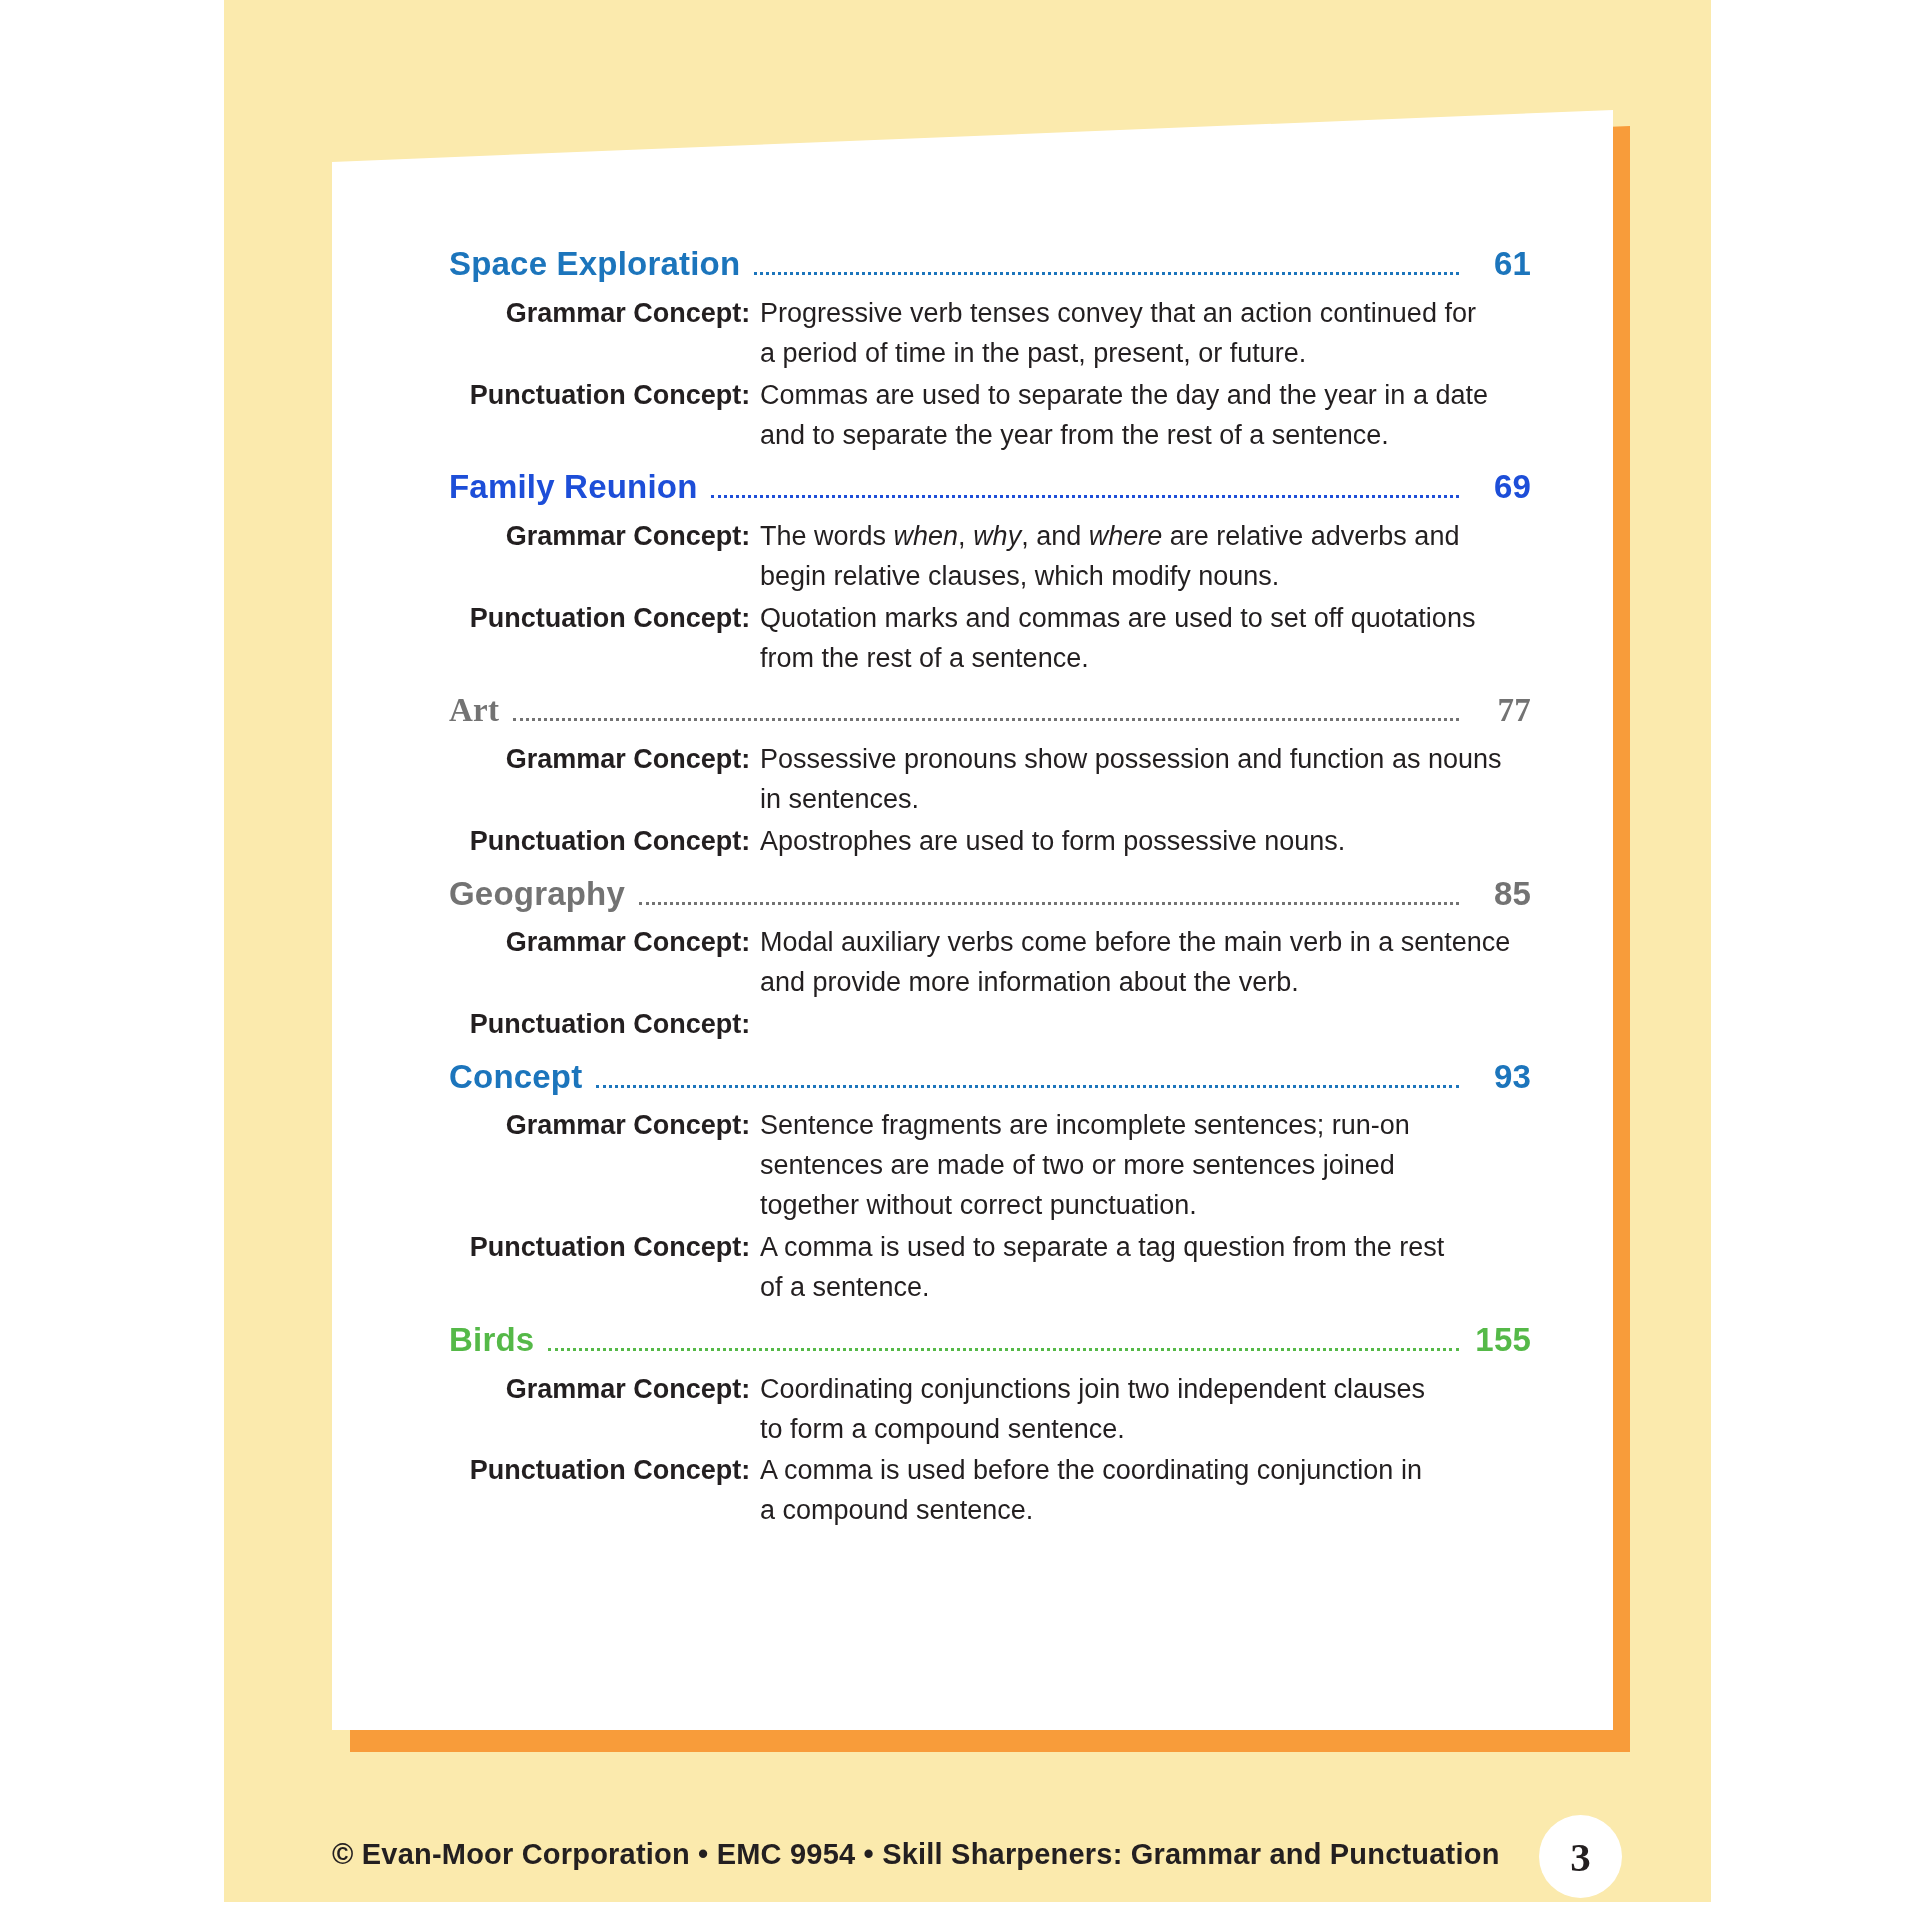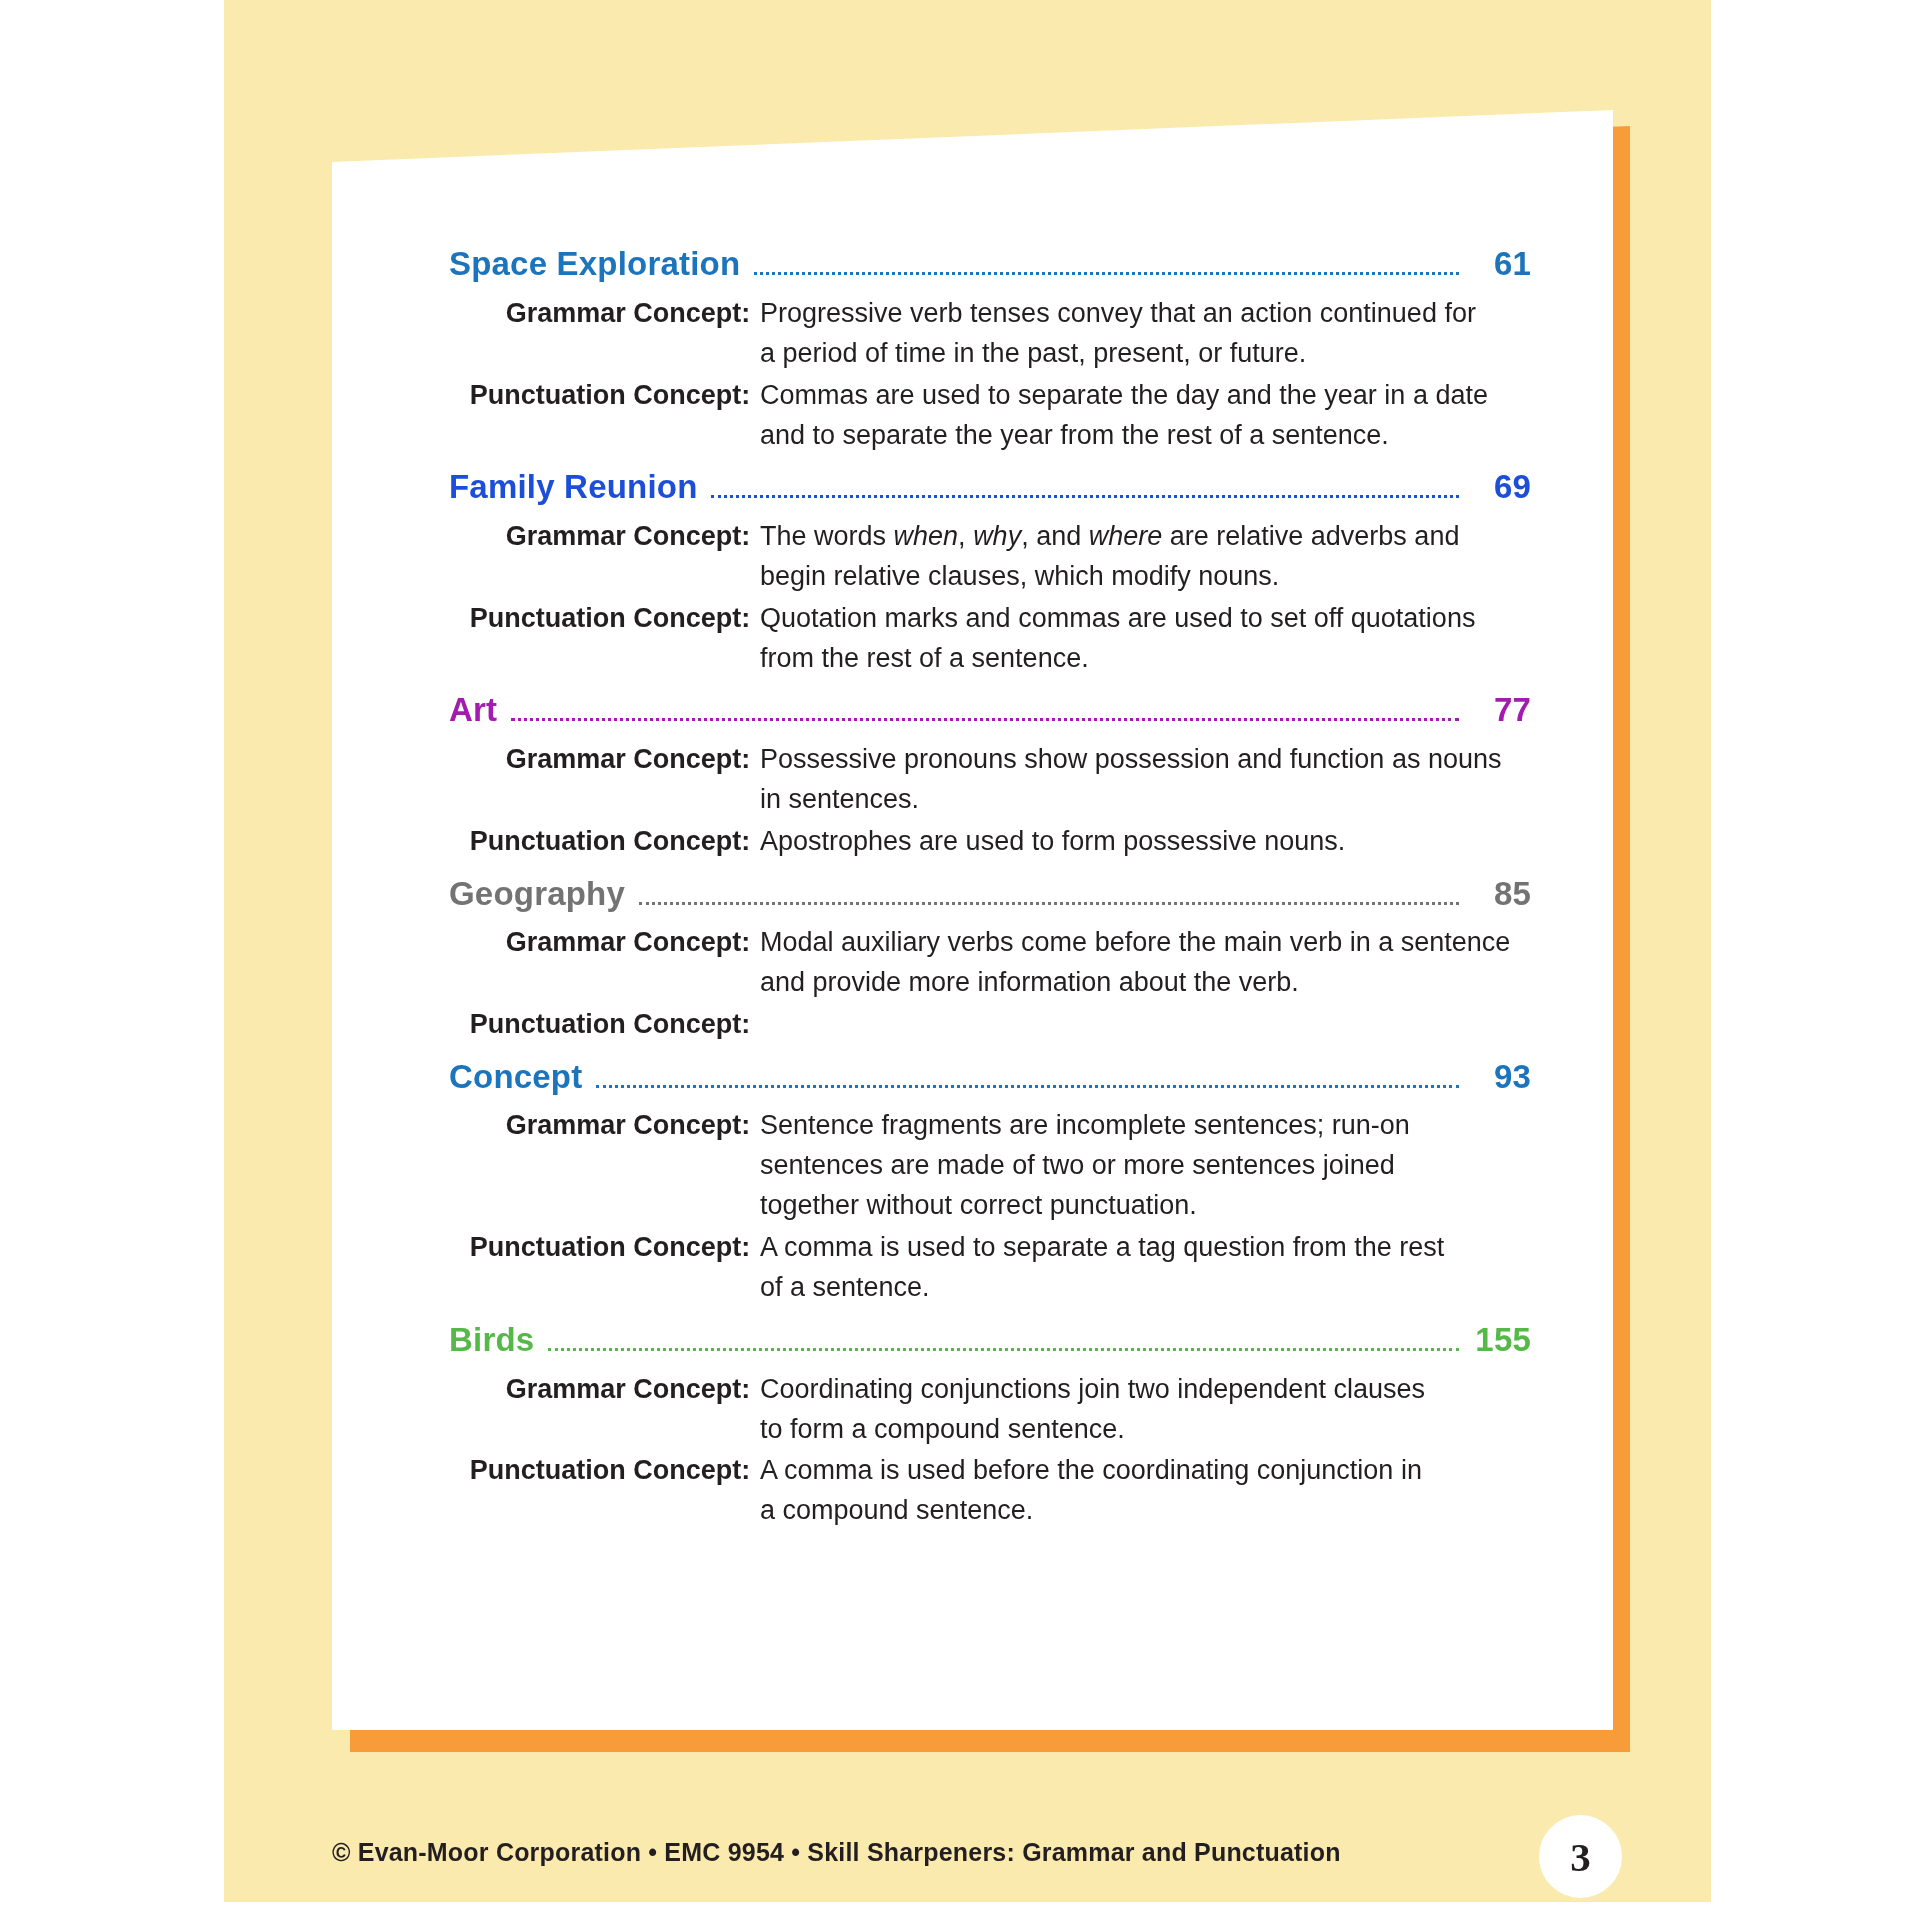--- a/index.html
+++ b/index.html
@@ -80,21 +80,21 @@
   .concept-text {
     flex: 1;
     max-width: 772px;
     white-space: pre-line;
   }
   .concept-text em { font-style: italic; }
 
   .footer-text {
     position: absolute;
     left: 332px; top: 1838px;
-    font-size: 25px;
+    font-size: 29px;
     font-weight: 600;
     color: #231f20;
     z-index: 2;
     letter-spacing: 0.2px;
   }
 
   .page-circle {
     position: absolute;
     left: 1539px; top: 1815px;
     width: 83px; height: 83px;
@@ -152,21 +152,21 @@
 begin relative clauses, which modify nouns.</span>
         </div>
         <div class="concept">
           <span class="concept-label">Punctuation Concept:</span>
           <span class="concept-text">Quotation marks and commas are used to set off quotations
 from the rest of a sentence.</span>
         </div>
       </section>
 
       <section class="entry">
-        <div class="entry-head" style="color: #a21caf;">
+        <div class="entry-head" style="color: #737373; font-family: Liberation Serif, serif;">
           <span class="entry-title">Art</span>
           <span class="leader"></span>
           <span class="entry-page">77</span>
         </div>
         <div class="concept">
           <span class="concept-label">Grammar Concept:</span>
           <span class="concept-text">Possessive pronouns show possession and function as nouns
 in sentences.</span>
         </div>
         <div class="concept">

